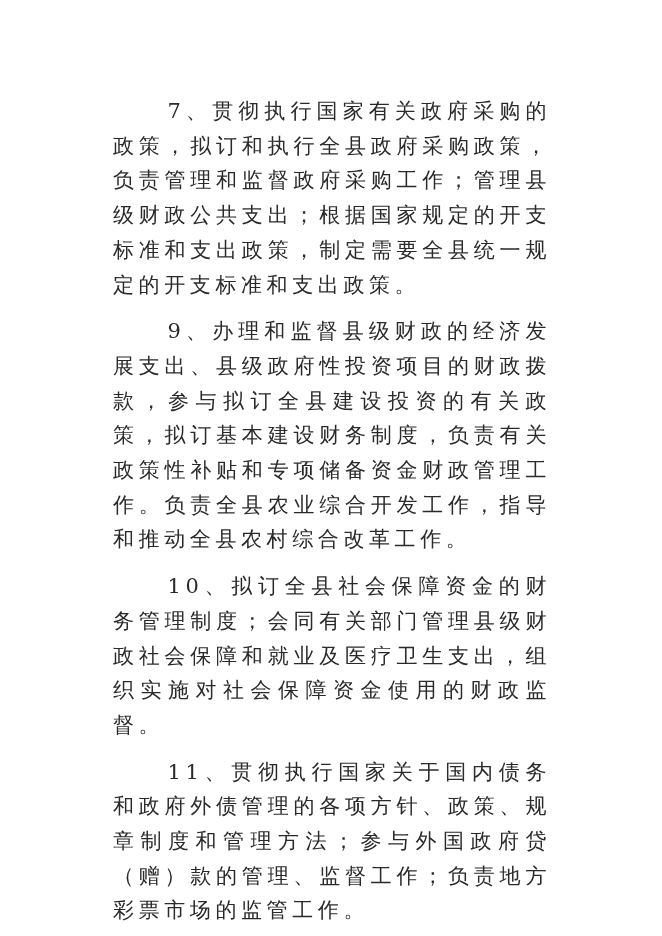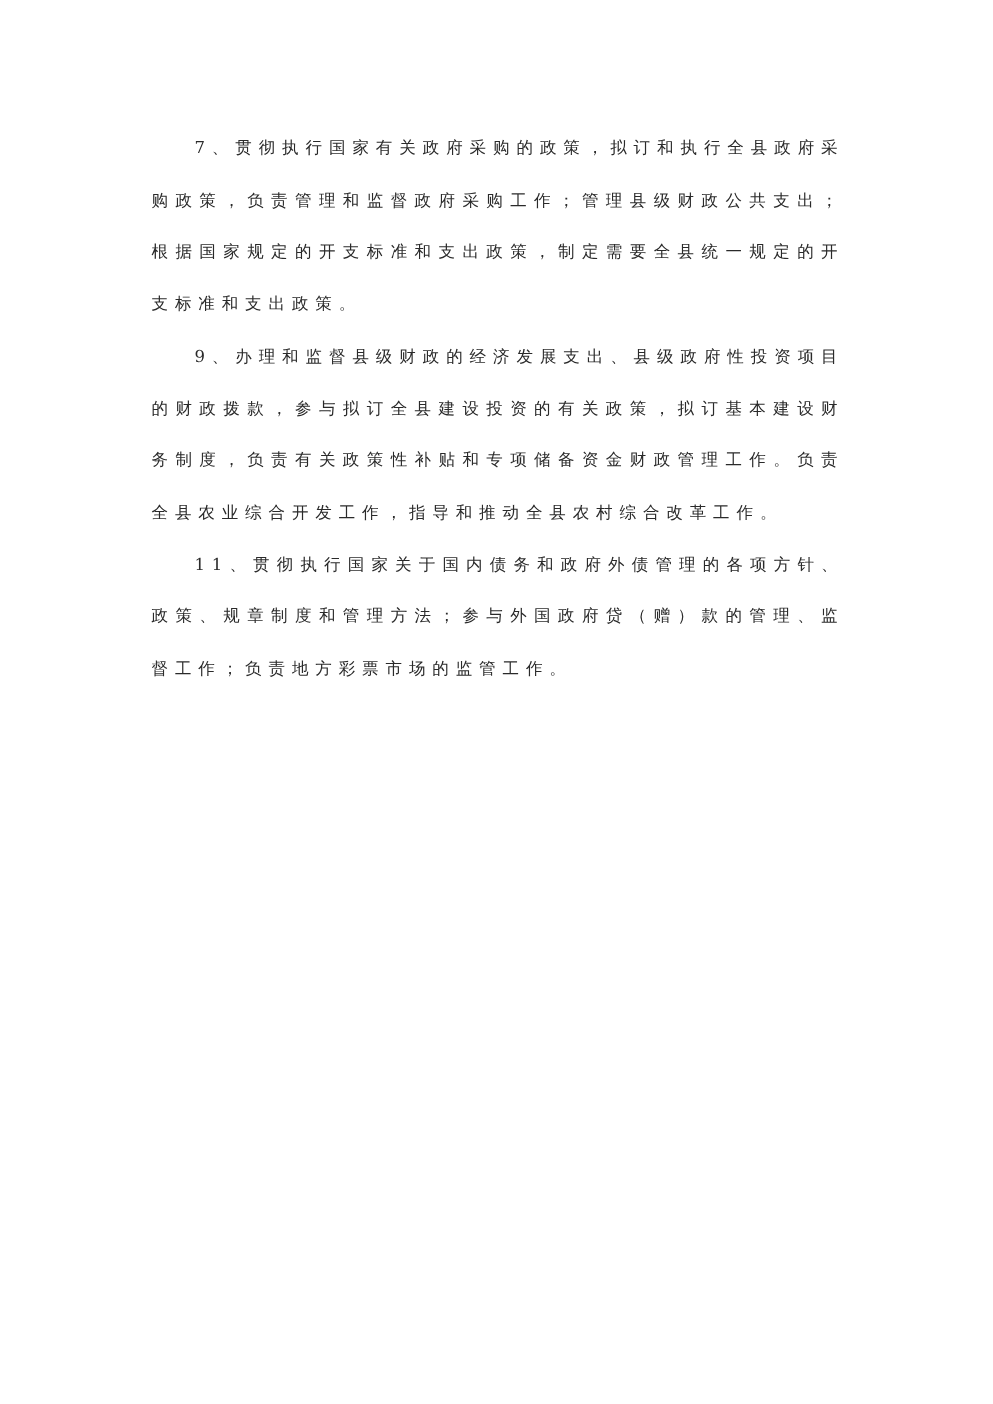--- a/index.html
+++ b/index.html
@@ -15,30 +15,31 @@
       font-family: "DejaVu Serif", "Liberation Serif", serif;
       color: #2a2a2a;
     }
     .page {
       position: absolute;
       left: 101px;
       top: 82px;
       width: 462px;
     }
     .para {
-      margin: 0;
-      font-size: 11px;
+      margin: 12px;
+      font-size: 21px;
       line-height: 34.7px;
       letter-spacing: 4.6px;
       text-indent: 2.6em;
       text-align: justify;
       word-break: break-all;
     }
   </style>
 </head>
 <body>
 
 <div class="page">
   <p class="para">7、贯彻执行国家有关政府采购的政策，拟订和执行全县政府采购政策，负责管理和监督政府采购工作；管理县级财政公共支出；根据国家规定的开支标准和支出政策，制定需要全县统一规定的开支标准和支出政策。</p>
   <p class="para">9、办理和监督县级财政的经济发展支出、县级政府性投资项目的财政拨款，参与拟订全县建设投资的有关政策，拟订基本建设财务制度，负责有关政策性补贴和专项储备资金财政管理工作。负责全县农业综合开发工作，指导和推动全县农村综合改革工作。</p>
+  <p class="para">10、拟订全县社会保障资金的财务管理制度；会同有关部门管理县级财政社会保障和就业及医疗卫生支出，组织实施对社会保障资金使用的财政监督。</p>
   <p class="para">11、贯彻执行国家关于国内债务和政府外债管理的各项方针、政策、规章制度和管理方法；参与外国政府贷（赠）款的管理、监督工作；负责地方彩票市场的监管工作。</p>
 
 </div>
 
 </body></html>

